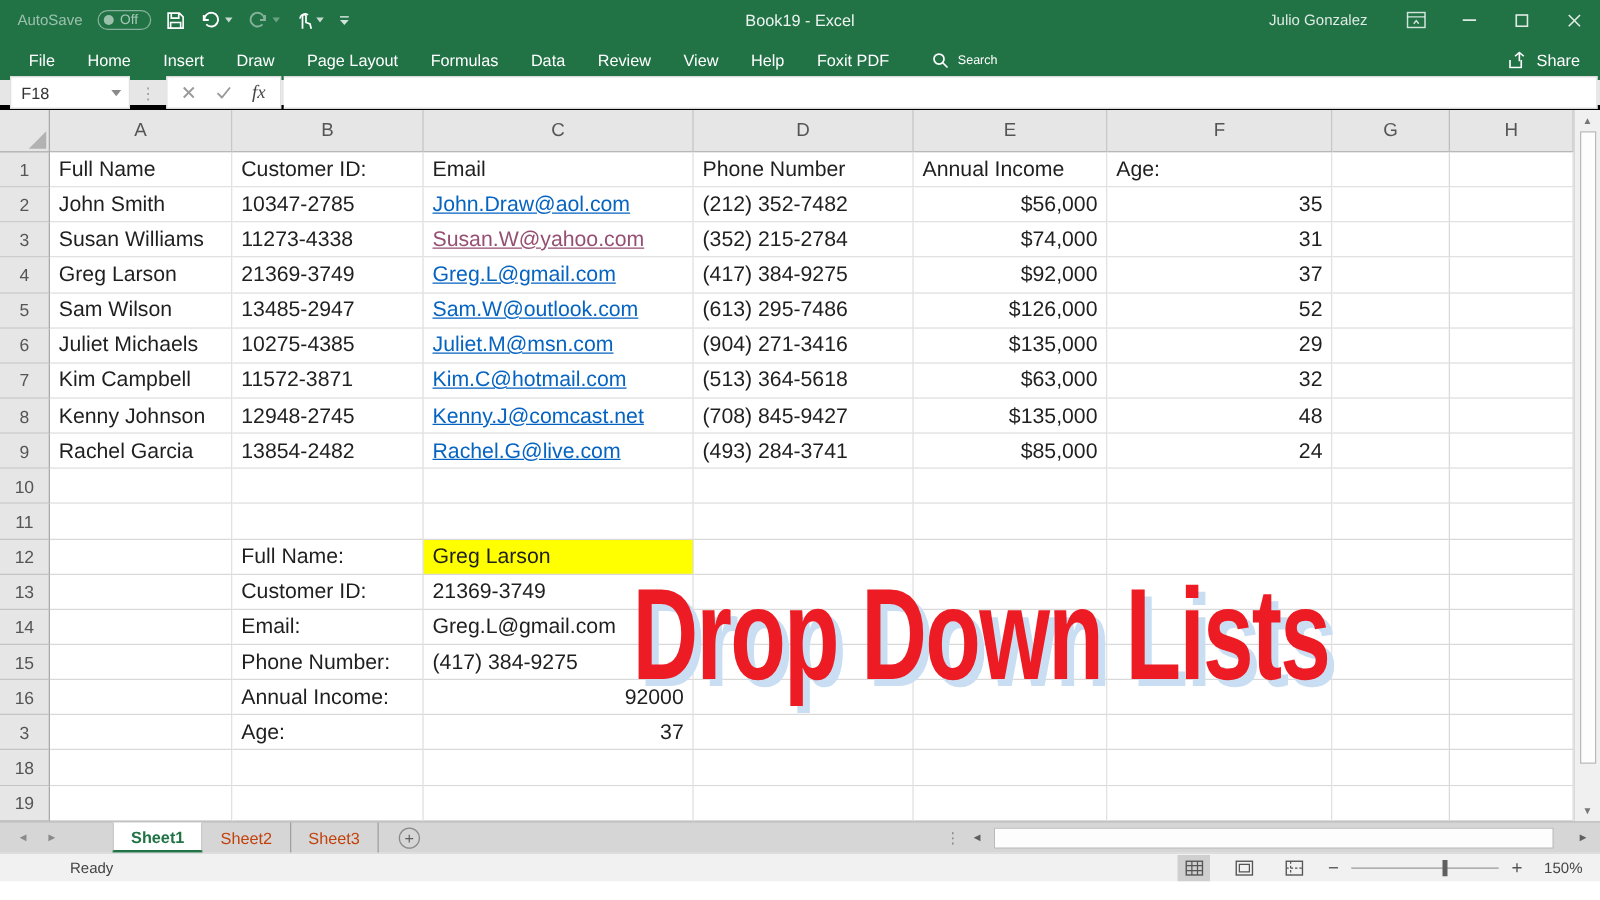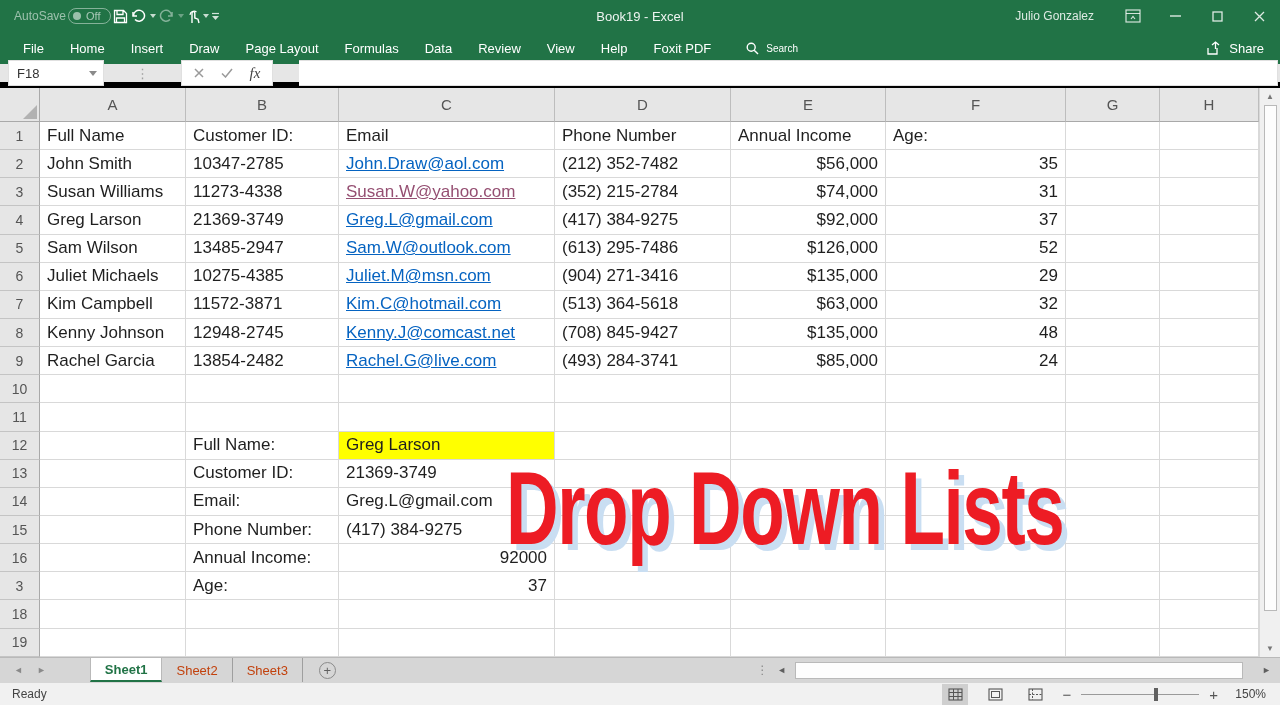--- a/index.html
+++ b/index.html
@@ -1,41 +1,41 @@
 <!DOCTYPE html>
 <html><head>
 <meta charset="utf-8">
 <style>
   * { margin:0; padding:0; box-sizing:border-box; }
   html,body { width:1280px; height:720px; overflow:hidden; }
   body { font-family:"Liberation Sans", sans-serif; background:#fff; position:relative; }
 
   
   .titlebar { height:32px; background:#217346; display:flex; align-items:center; color:#fff; position:relative; }
-  .qat { display:flex; align-items:center; gap:2px; padding-left:14px; }
+  .qat { display:flex; align-items:center; gap:12px; padding-left:14px; }
   .autosave-label { font-size:12px; color:rgba(255,255,255,.55); }
   .autosave-pill { display:flex; align-items:center; gap:5px; border:1px solid rgba(255,255,255,.45); border-radius:9px; padding:1px 9px 1px 4px; color:rgba(255,255,255,.6); font-size:11px; }
   .autosave-dot { width:8px; height:8px; border-radius:50%; background:rgba(255,255,255,.55); }
   .qat-icon { display:flex; align-items:center; }
   .mini-caret { width:0; height:0; border-left:3px solid transparent; border-right:3px solid transparent; border-top:4px solid rgba(255,255,255,.75); margin-left:3px; }
   .dim { opacity:.45; }
   .win-title { position:absolute; left:0; right:0; text-align:center; font-size:13px; color:rgba(255,255,255,.92); pointer-events:none; }
   .title-right { margin-left:auto; display:flex; align-items:center; gap:0; height:100%; }
   .user-name { font-size:12px; color:rgba(255,255,255,.85); margin-right:18px; }
   .win-btn { width:42px; height:100%; display:flex; align-items:center; justify-content:center; color:rgba(255,255,255,.8); }
 
   
   .ribbonrow { height:32px; background:#217346; display:flex; align-items:center; color:#fff; }
   .ribbon-tabs { display:flex; align-items:center; padding-left:10px; }
   .rtab { font-size:13px; padding:0 13px; height:32px; display:flex; align-items:center; color:#fff; cursor:default; }
   .ribbon-search { display:flex; align-items:center; gap:7px; margin-left:22px; font-size:10px; color:#fff; }
   .ribbon-share { margin-left:auto; display:flex; align-items:flex-start; gap:7px; padding-right:16px; font-size:13px; color:#fff; }
 
   
-  .fbar { height:24px; background:#e6e6e6; display:flex; align-items:center; padding:0 2px 0 8px; border-bottom:6px solid #000000;gap:24px; }
+  .fbar { height:24px; background:#e6e6e6; display:flex; align-items:center; padding:0 2px 0 8px; border-bottom:4px solid #000000; }
   .namebox { width:96px; height:26px; background:#fff; border:1px solid #e0e0e0; display:flex; align-items:center; font-size:13px; color:#333; padding-left:8px; }
   .namebox-caret { margin-left:auto; margin-right:6px; width:0; height:0; border-left:4px solid transparent; border-right:4px solid transparent; border-top:5px solid #8a8a8a; }
   .fbar-dots { color:#a0a0a0; font-size:13px; letter-spacing:0; padding:0 8px; }
   .fbar-btns { height:26px; background:#fff; border:1px solid #e0e0e0; display:flex; align-items:center; padding:0 4px; gap:2px; }
   .fbtn { width:26px; height:22px; display:flex; align-items:center; justify-content:center; }
   .fx-label { font-style:italic; font-family:"Liberation Serif", serif; font-size:15px; color:#444; }
   .finput { flex:1; height:26px; background:#fff; border:1px solid #e0e0e0; border-left:none; margin-left:2px; font-size:13px; color:#222; display:flex; align-items:center; padding-left:6px; }
 
   
   .sheetwrap { position:relative; height:569px; background:#fff; overflow:hidden; }
@@ -66,21 +66,21 @@
   .stab.active { background:#fff; color:#217346; font-weight:bold; border-bottom:2px solid #217346; border-right:1px solid #b9b9b9; border-left:1px solid #b9b9b9; }
   .newsheet { width:17px; height:17px; border:1px solid #8a8a8a; border-radius:50%; color:#5f5f5f; font-size:13px; line-height:15px; text-align:center; align-self:center; margin-left:16px; }
   .hscroll { margin-left:auto; display:flex; align-items:center; gap:6px; padding-right:6px; }
   .hs-dots { color:#8a8a8a; font-size:12px; }
   .hs-arrow { color:#5f5f5f; font-size:9px; padding:0 3px; }
   .hs-thumb { width:448px; height:17px; background:#fdfdfd; border:1px solid #b9b9b9; }
   .hs-gap { width:4px; }
 
   
   .statusbar { height:23px; background:#f1f1f1; border-top:1px solid #d6d6d6; display:flex; align-items:center; font-size:12px; color:#444; }
-  .status-ready { padding-left:12px; }
+  .status-ready { padding-left:12px;margin-left:44px; }
   .status-right { margin-left:auto; display:flex; align-items:center; gap:14px; padding-right:14px; }
   .viewbtn { width:26px; height:21px; display:flex; align-items:center; justify-content:center; }
   .viewbtn.active { background:#cfcfcf; }
   .zoomctl { display:flex; align-items:center; gap:10px; }
   .zoom-sign { font-size:15px; color:#555; }
   .zoom-track { width:118px; height:1px; background:#9a9a9a; position:relative; }
   .zoom-thumb { position:absolute; left:62%; top:-6px; width:4px; height:13px; background:#606060; }
   .zoom-level { font-size:12px; color:#444; min-width:34px; text-align:right; }
 
   svg { display:block; }

